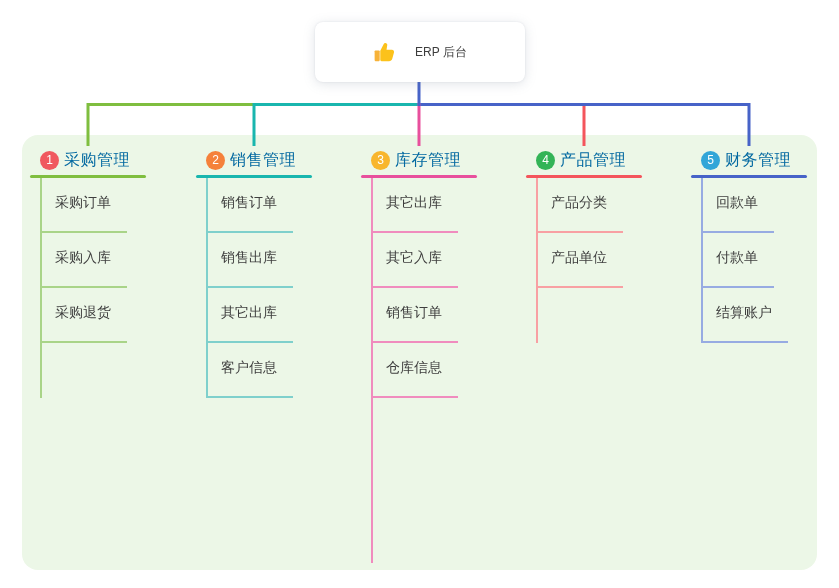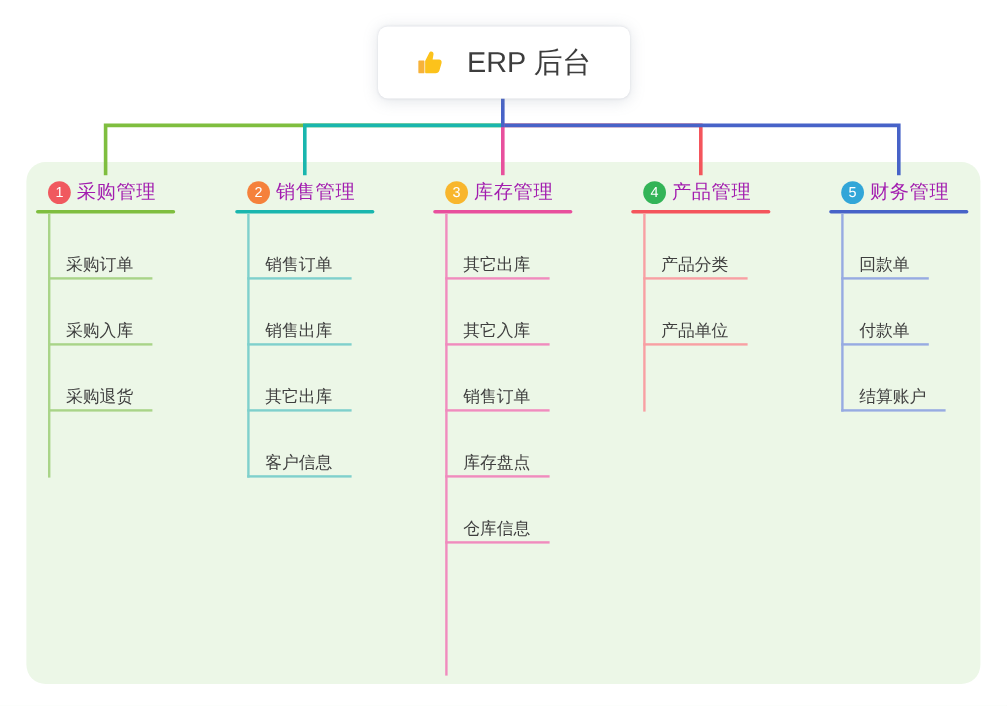--- a/index.html
+++ b/index.html
@@ -9,37 +9,37 @@
 
   
   .panel { position:absolute; left:22px; top:135px; width:795px; height:435px;
            background:#ECF7E7; border-radius:16px; }
 
   
   .root-card { position:absolute; left:315px; top:22px; width:210px; height:60px;
                background:#ffffff; border-radius:8px;
                box-shadow:0 2px 12px rgba(120,130,150,.22), 0 0 2px rgba(120,130,150,.18);
                display:flex; align-items:center; justify-content:center; gap:19px;
-               font-size:24px; color:#3d3d3d; z-index:3; }
+               font-size:12px; color:#3d3d3d; z-index:3; }
 
   
   .wires { position:absolute; left:0; top:0; z-index:1; pointer-events:none; }
 
   
   .col { position:absolute; top:145px; width:116px; z-index:2; }
   .hdr { display:flex; align-items:center; height:30px; padding-left:10px; gap:5px; cursor:default; }
   .badge { width:19px; height:19px; border-radius:50%; color:#fff; font-size:12px;
            display:flex; align-items:center; justify-content:center; flex:0 0 auto; }
-  .hdr-title { font-size:16px; color:#a21caf; white-space:nowrap; letter-spacing:.5px;text-align:right; }
+  .hdr-title { font-size:16px; color:#0369a1; white-space:nowrap; letter-spacing:.5px;text-align:right; }
   .hline { height:3px; width:116px; border-radius:2px; }
 
   .kids { position:relative; }
   .vline { position:absolute; left:10px; top:0; width:2px; }
   .kid { height:55px; display:flex; align-items:flex-end; }
-  .kid-label { margin-left:10px; padding:0 16px 1px 15px; border-bottom:2px solid;
+  .kid-label { margin-left:10px; padding:0 16px 19px 15px; border-bottom:2px solid;
                font-size:14px; color:#3e3e3e; white-space:nowrap; }
 
   
   .b1 .badge{background:#F0595F}.b1 .hline{background:#7FBE3F}.b1 .vline{background:#A9D488}.b1 .kid-label{border-color:#A9D488}
   .b2 .badge{background:#F5813B}.b2 .hline{background:#19B6AE}.b2 .vline{background:#7FD0CC}.b2 .kid-label{border-color:#7FD0CC}
   .b3 .badge{background:#F8B62D}.b3 .hline{background:#E8509D}.b3 .vline{background:#F08CBE}.b3 .kid-label{border-color:#F08CBE}
   .b4 .badge{background:#33B457}.b4 .hline{background:#F4555C}.b4 .vline{background:#F8A0A3}.b4 .kid-label{border-color:#F8A0A3}
   .b5 .badge{background:#32A6D8}.b5 .hline{background:#4763C8}.b5 .vline{background:#97ABE2}.b5 .kid-label{border-color:#97ABE2}
 </style>
 </head>
@@ -122,23 +122,20 @@
       <div class="kid">
           <span class="kid-label">其它出库</span>
         </div>
       <div class="kid">
           <span class="kid-label">其它入库</span>
         </div>
       <div class="kid">
           <span class="kid-label">销售订单</span>
         </div>
       <div class="kid">
-          <span class="kid-label">库存盘点</span>
-        </div>
-      <div class="kid">
           <span class="kid-label">仓库信息</span>
         </div>
     </div>
   </div>
 
   <div class="col b4" style="left:526px">
     <div class="hdr">
       <span class="badge">4</span>
       <span class="hdr-title">产品管理</span>
     </div>

